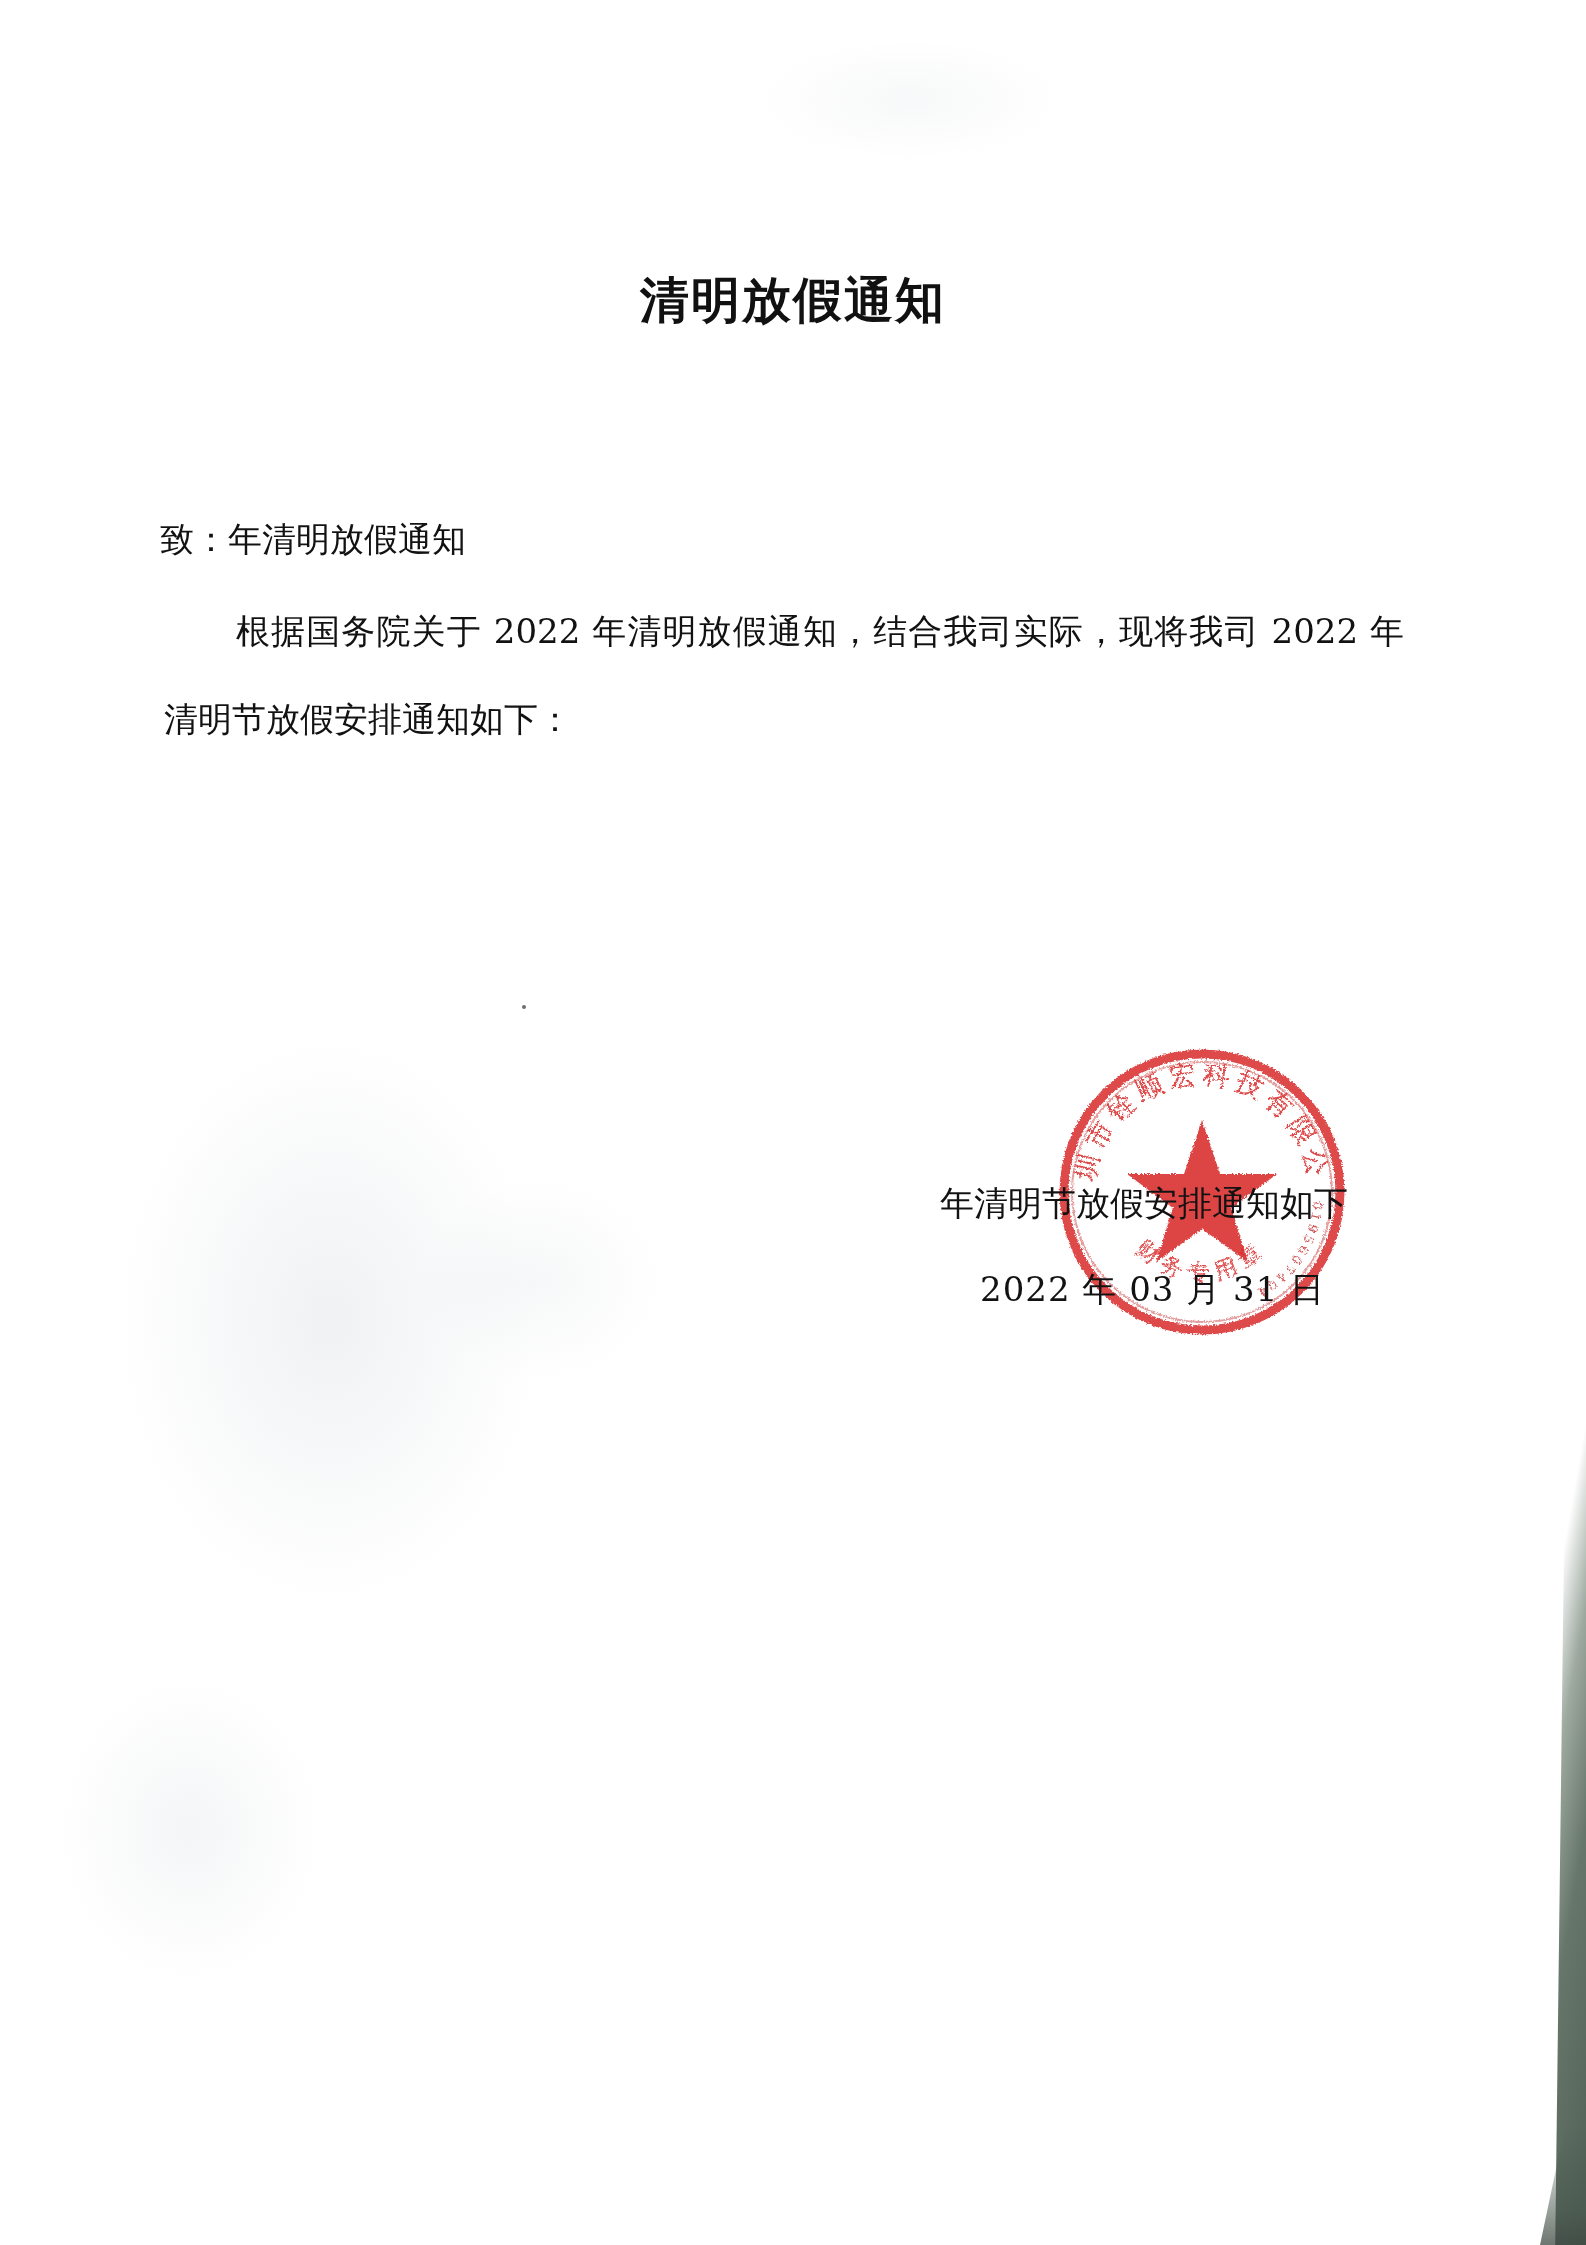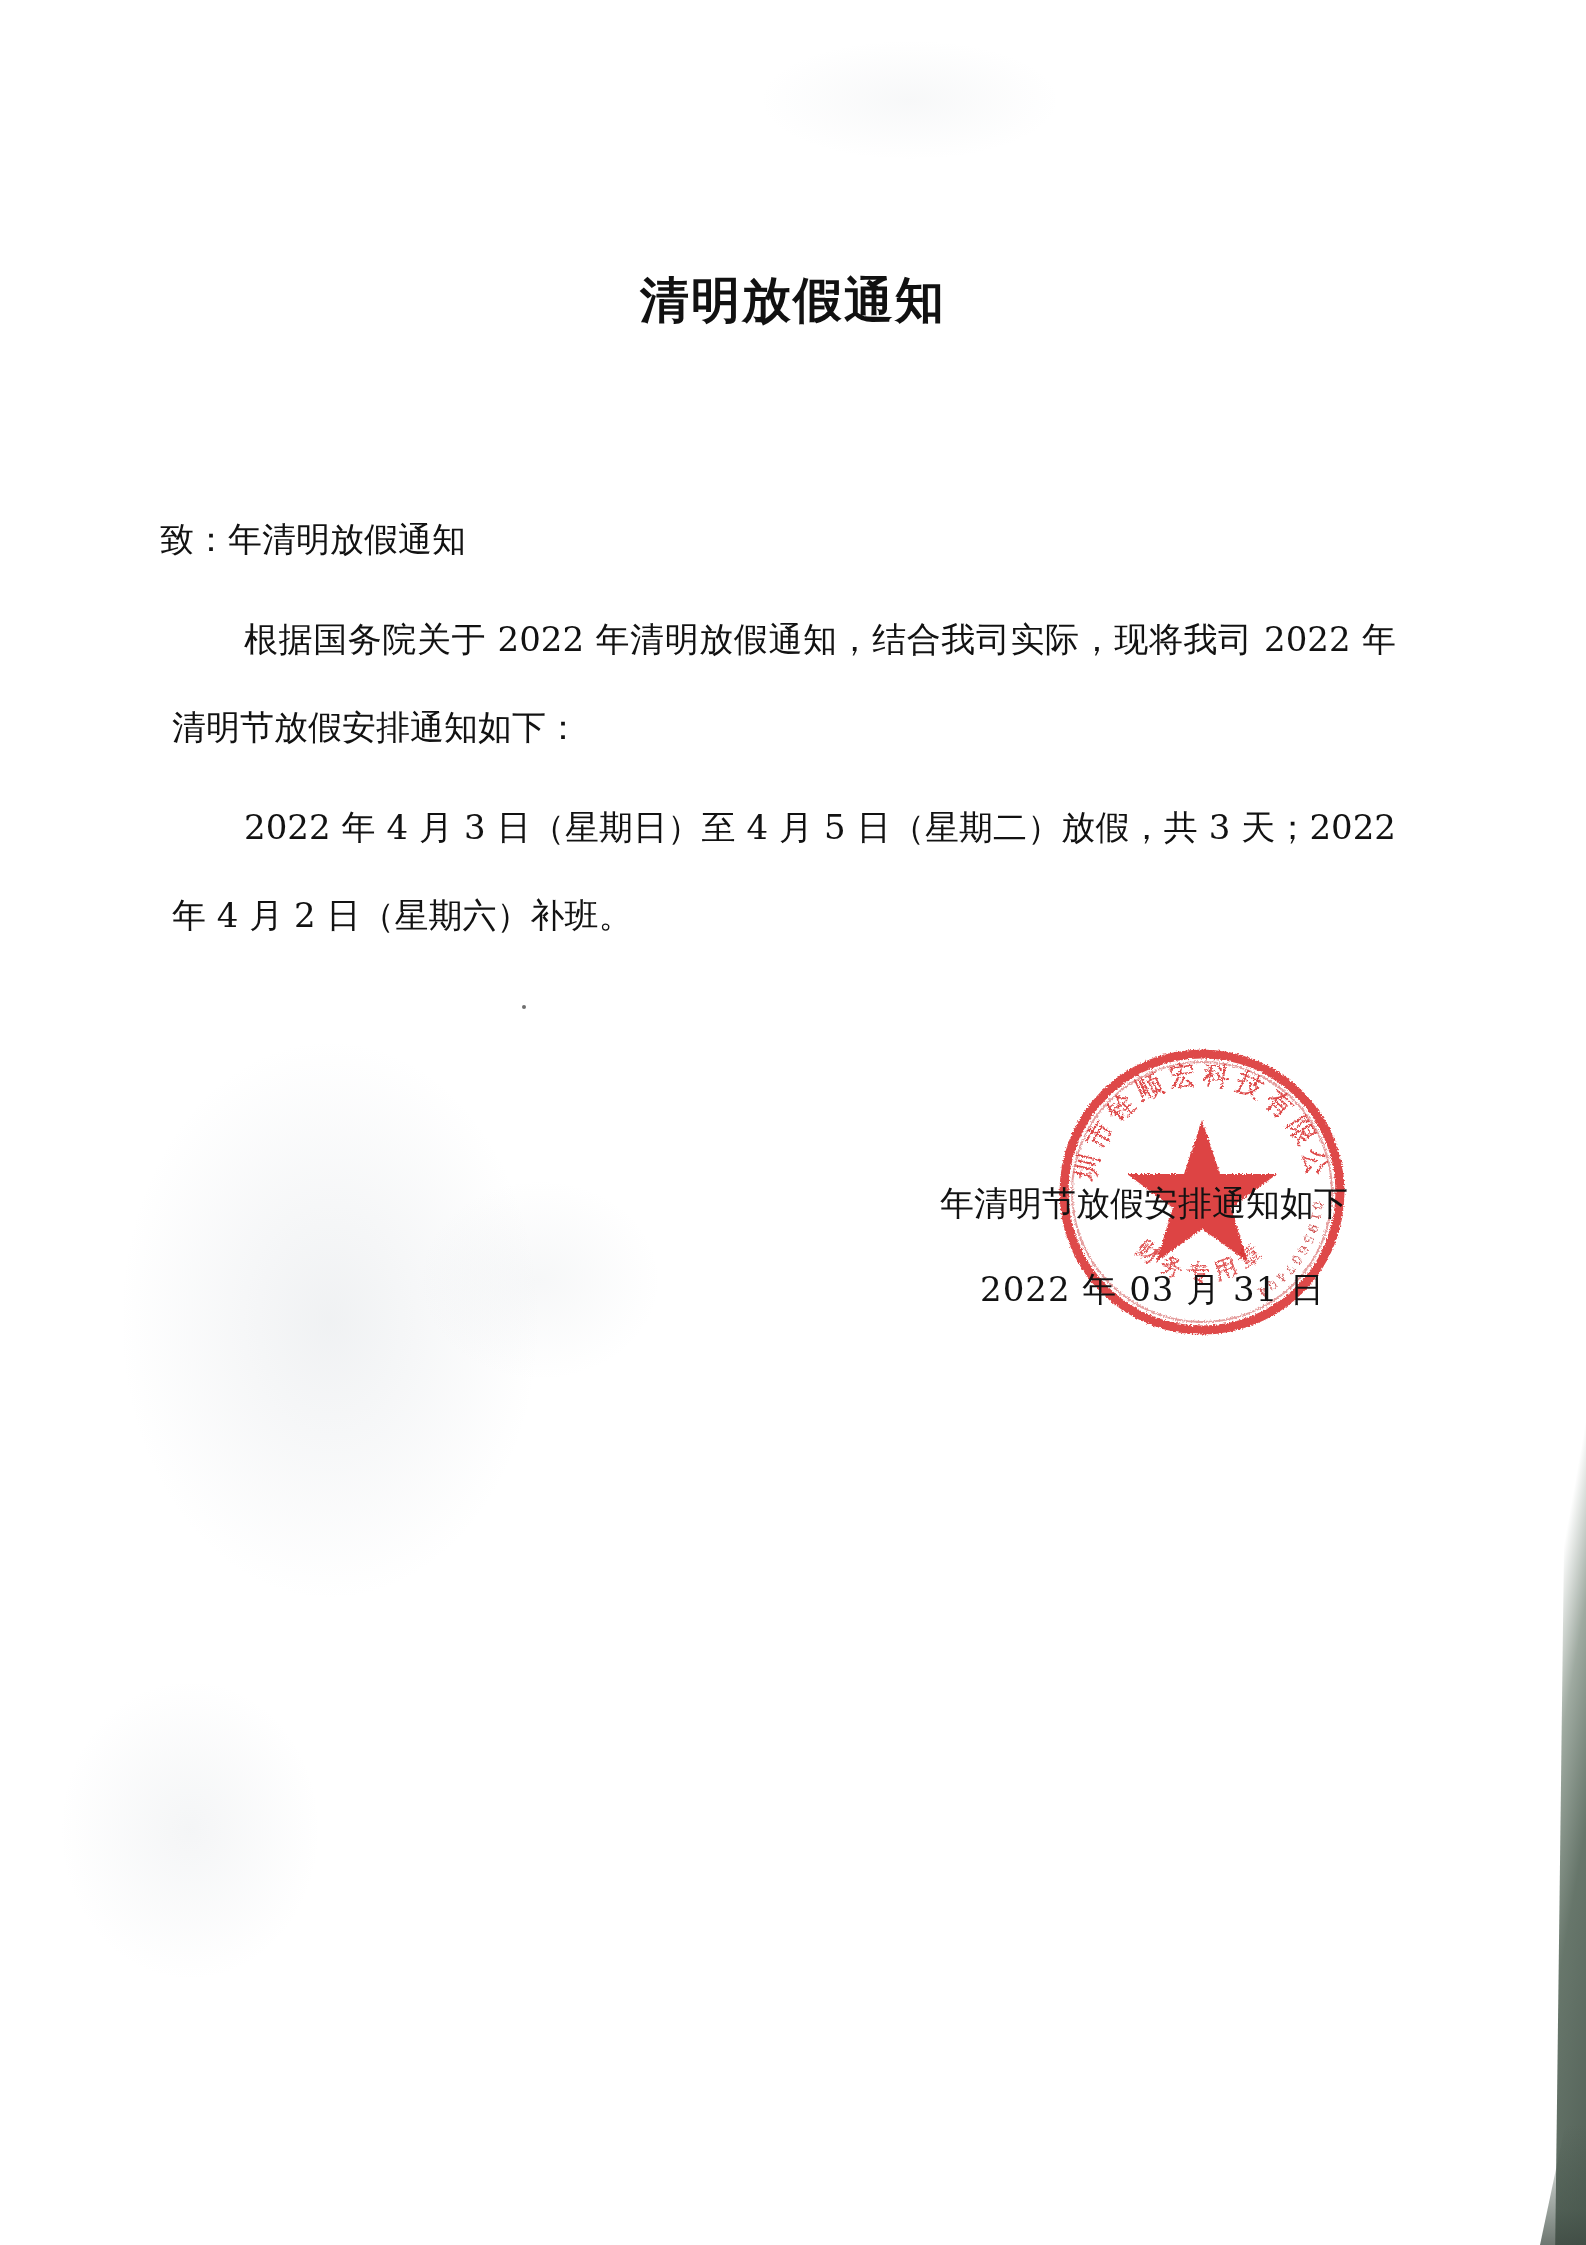--- a/index.html
+++ b/index.html
@@ -78,21 +78,21 @@
     color: #121212;
     font-size: 34px;
     line-height: 88px;
     font-family: "DejaVu Serif", "Liberation Serif", serif;
   }
   .salutation {
     margin: 0 0 4px 0;
     padding-left: 0;
   }
   .para {
-    margin: 12px;
+    margin: 4px;
     text-indent: 72px;
     text-align: justify;
     text-justify: inter-character;
   }
 
   .tiny-dot {
     position: absolute;
     left: 522px;
     top: 1005px;
     width: 4px;
@@ -141,21 +141,20 @@
   <div class="smudge s3"></div>
   <div class="smudge s4"></div>
   <div class="scan-edge-shape"></div>
   <div class="scan-edge-bottom"></div>
 
   <div class="doc-title">清明放假通知</div>
 
   <div class="body-block">
     <p class="salutation">致：年清明放假通知</p>
     <p class="para">根据国务院关于 2022 年清明放假通知，结合我司实际，现将我司 2022 年清明节放假安排通知如下：</p>
-    <p class="para">2022 年 4 月 3 日（星期日）至 4 月 5 日（星期二）放假，共 3 天；2022 年 4 月 2 日（星期六）补班。</p>
   </div>
 
   <div class="tiny-dot"></div>
 
   <div class="seal">
     <svg viewBox="0 0 300 300" xmlns="http://www.w3.org/2000/svg">
       <defs>
         <path id="arcTop" d="M 42,150 A 108,108 0 0 1 258,150"></path>
         <path id="arcBottom" d="M 62,150 A 88,88 0 0 0 238,150"></path>
         <path id="arcCode" d="M 262,150 A 112,112 0 0 1 180,258"></path>

